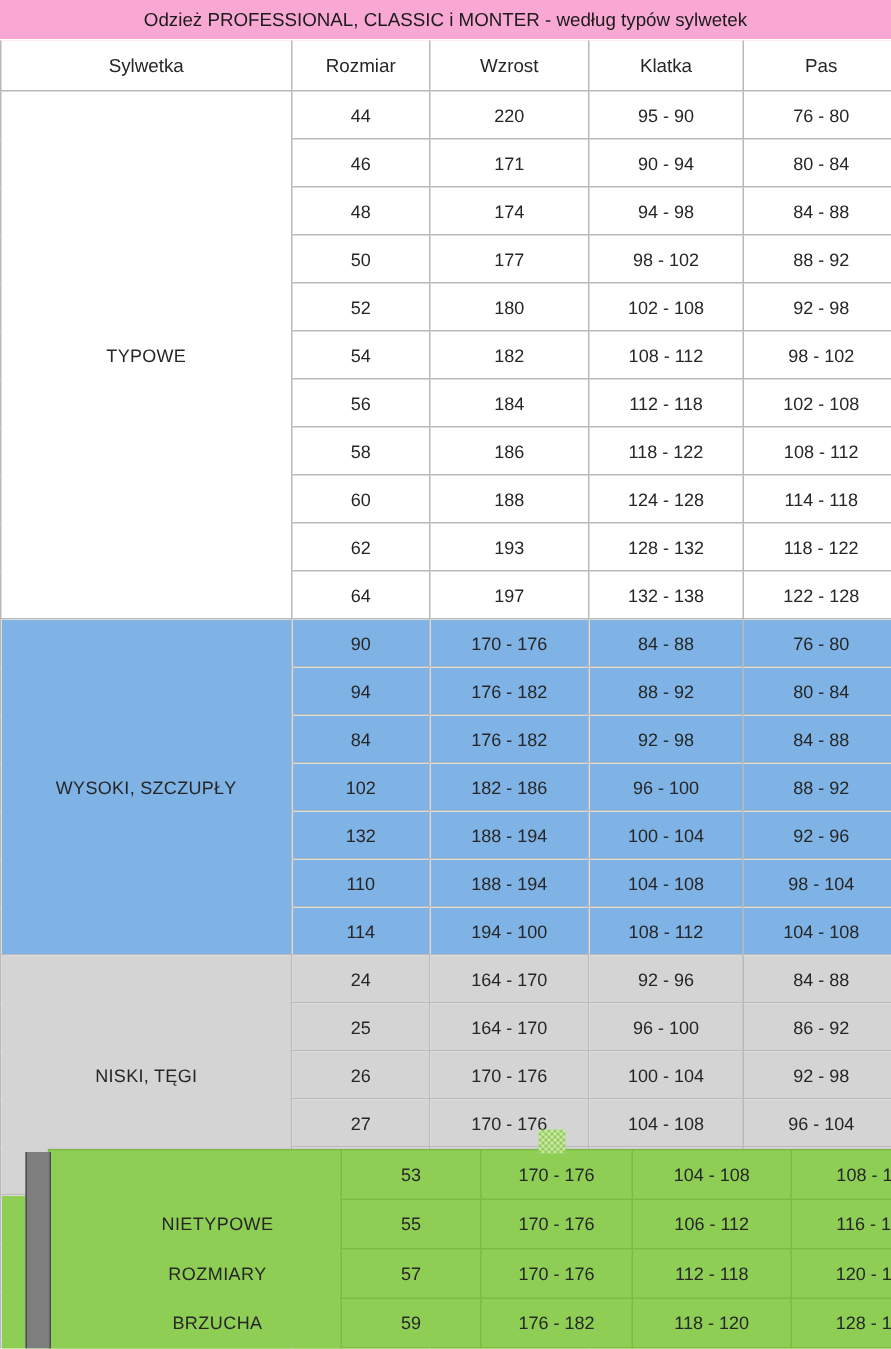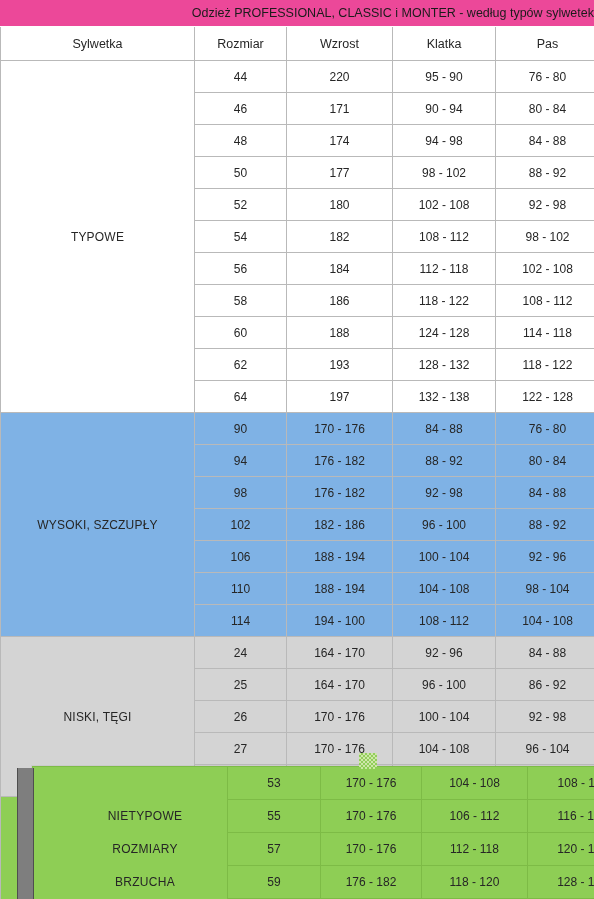--- a/index.html
+++ b/index.html
@@ -21,24 +21,24 @@
     position: absolute;
     left: 0; top: 0;
     width: 594px;
     height: 899px;
     box-sizing: border-box;
   }
 
   .title-bar {
     height: 26px;
     line-height: 26px;
-    text-align: right;
+    text-align: center;
     font-size: 12.5px;
     color: #1b1b1b;
-    background: #ec4899;
+    background: #f9a8d4;
     border-bottom: 1px solid #ffffff;
   }
 
   table.grid {
     border-collapse: collapse;
     width: 594px;
     table-layout: fixed;
   }
   table.grid td {
     border: 1px solid #b9b9b9;
@@ -240,33 +240,33 @@
         <td class="col-klatka">84 - 88</td>
         <td class="col-pas">76 - 80</td>
       </tr>
       <tr class="sec-wysoki">
         <td class="col-rozmiar">94</td>
         <td class="col-wzrost">176 - 182</td>
         <td class="col-klatka">88 - 92</td>
         <td class="col-pas">80 - 84</td>
       </tr>
       <tr class="sec-wysoki">
-        <td class="col-rozmiar">98</td>
+        <td class="col-rozmiar">84</td>
         <td class="col-wzrost">176 - 182</td>
         <td class="col-klatka">92 - 98</td>
         <td class="col-pas">84 - 88</td>
       </tr>
       <tr class="sec-wysoki">
         <td class="col-rozmiar">102</td>
         <td class="col-wzrost">182 - 186</td>
         <td class="col-klatka">96 - 100</td>
         <td class="col-pas">88 - 92</td>
       </tr>
       <tr class="sec-wysoki">
-        <td class="col-rozmiar">106</td>
+        <td class="col-rozmiar">132</td>
         <td class="col-wzrost">188 - 194</td>
         <td class="col-klatka">100 - 104</td>
         <td class="col-pas">92 - 96</td>
       </tr>
       <tr class="sec-wysoki">
         <td class="col-rozmiar">110</td>
         <td class="col-wzrost">188 - 194</td>
         <td class="col-klatka">104 - 108</td>
         <td class="col-pas">98 - 104</td>
       </tr>

